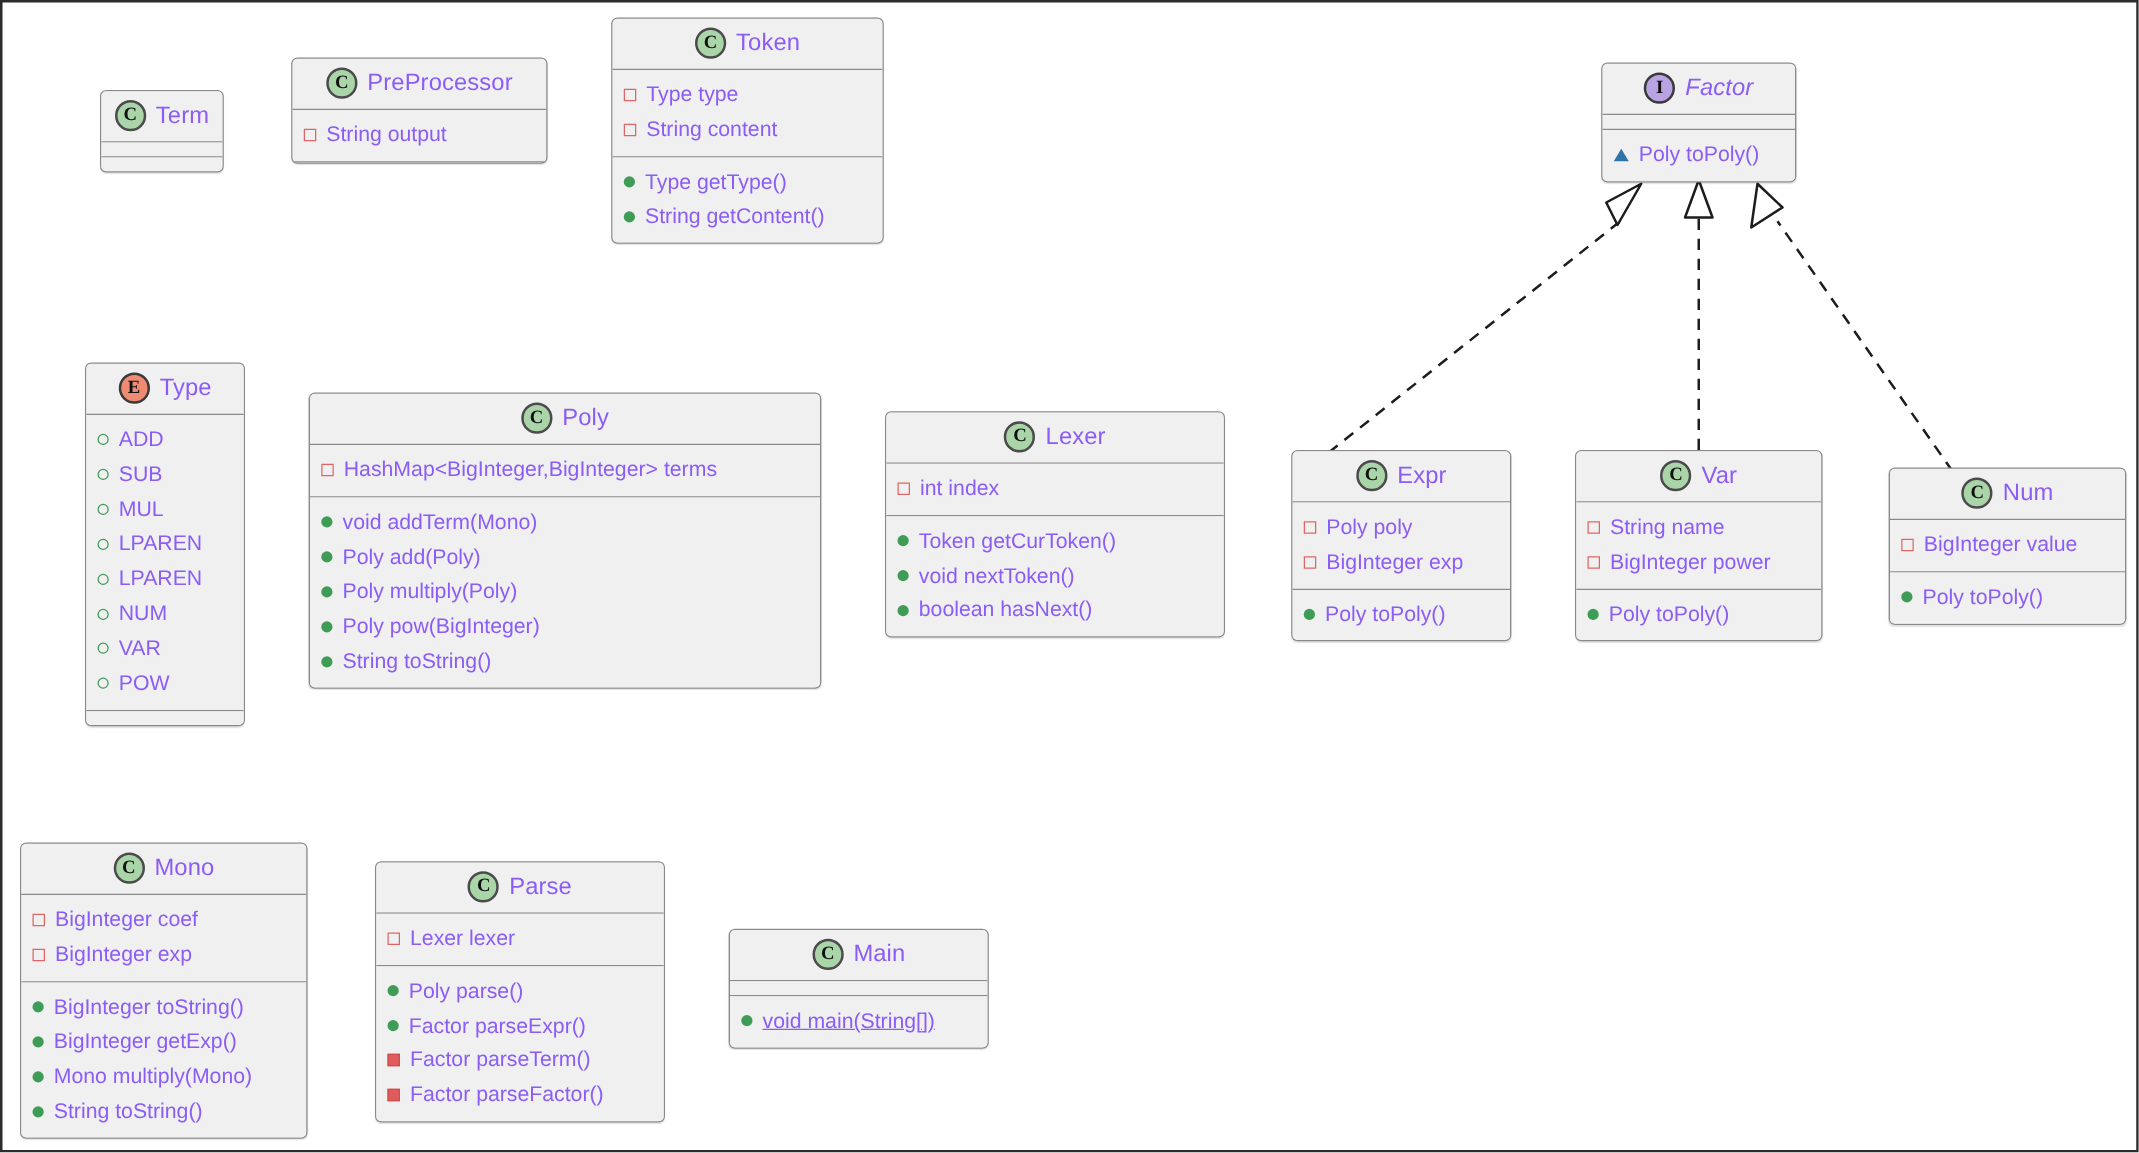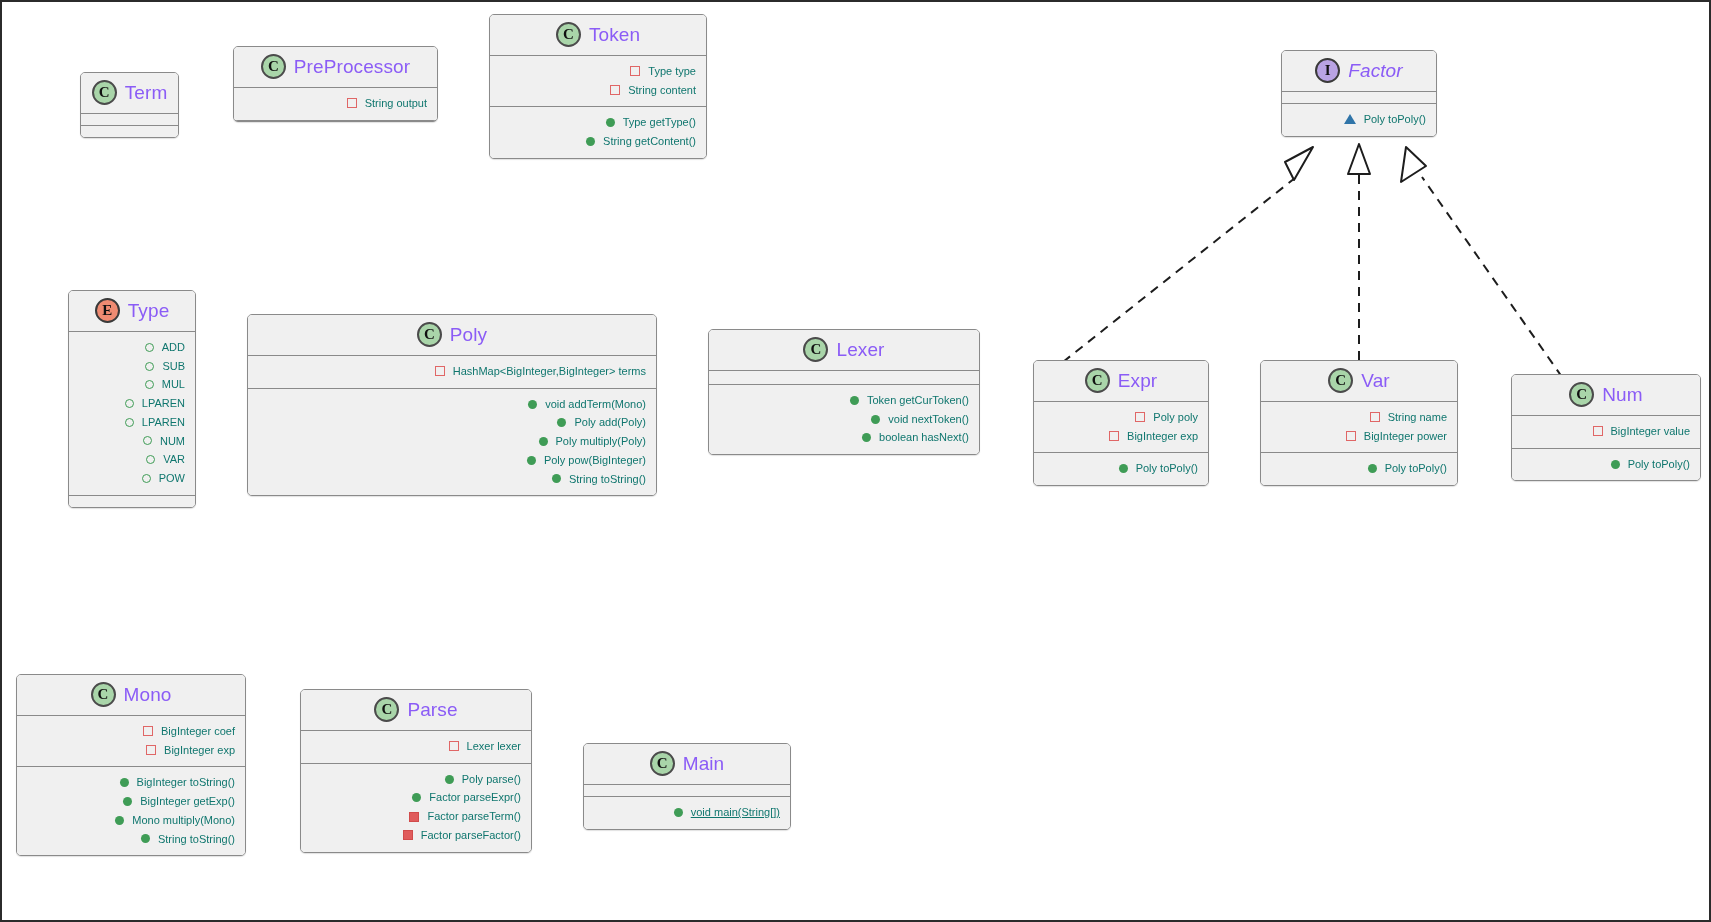--- a/index.html
+++ b/index.html
@@ -86,25 +86,24 @@
     padding: 6px 0px 7px 0px;
     background: #f0f0f0;
   }
   .uml-compartment.empty { height: 11px; padding: 0; }
 
   .uml-row {
     display: flex;
     align-items: center;
     gap: 8px;
     padding: 1px 10px 1px 9px;
-    font-size: 11px;
-    color: #0f766e;
+    font-size: 17px;
+    color: #8b5cf6;
     white-space: nowrap;
     line-height: 1.52;
-    justify-content: flex-end;
   }
   .uml-row .label { display: inline-block; }
   .uml-row .label.underline { text-decoration: underline; }
 
   
   .mk {
     flex: 0 0 auto;
     display: inline-block;
     width: 10px;
     height: 10px;
@@ -323,20 +322,24 @@
     </div>
   </div>
 
   <div class="uml-box" style="left:706px; top:327px; width:272px;">
     <div class="uml-header">
       <span class="type-badge badge-class">C</span>
       <span class="uml-title">Lexer</span>
     </div>
     <div class="uml-sep"></div>
     <div class="uml-compartment">
+      <div class="uml-row">
+        <span class="mk mk-private-field"></span>
+        <span class="label">int index</span>
+      </div>
     </div>
     <div class="uml-sep"></div>
     <div class="uml-compartment">
       <div class="uml-row">
         <span class="mk mk-public-method"></span>
         <span class="label">Token getCurToken()</span>
       </div>
       <div class="uml-row">
         <span class="mk mk-public-method"></span>
         <span class="label">void nextToken()</span>

